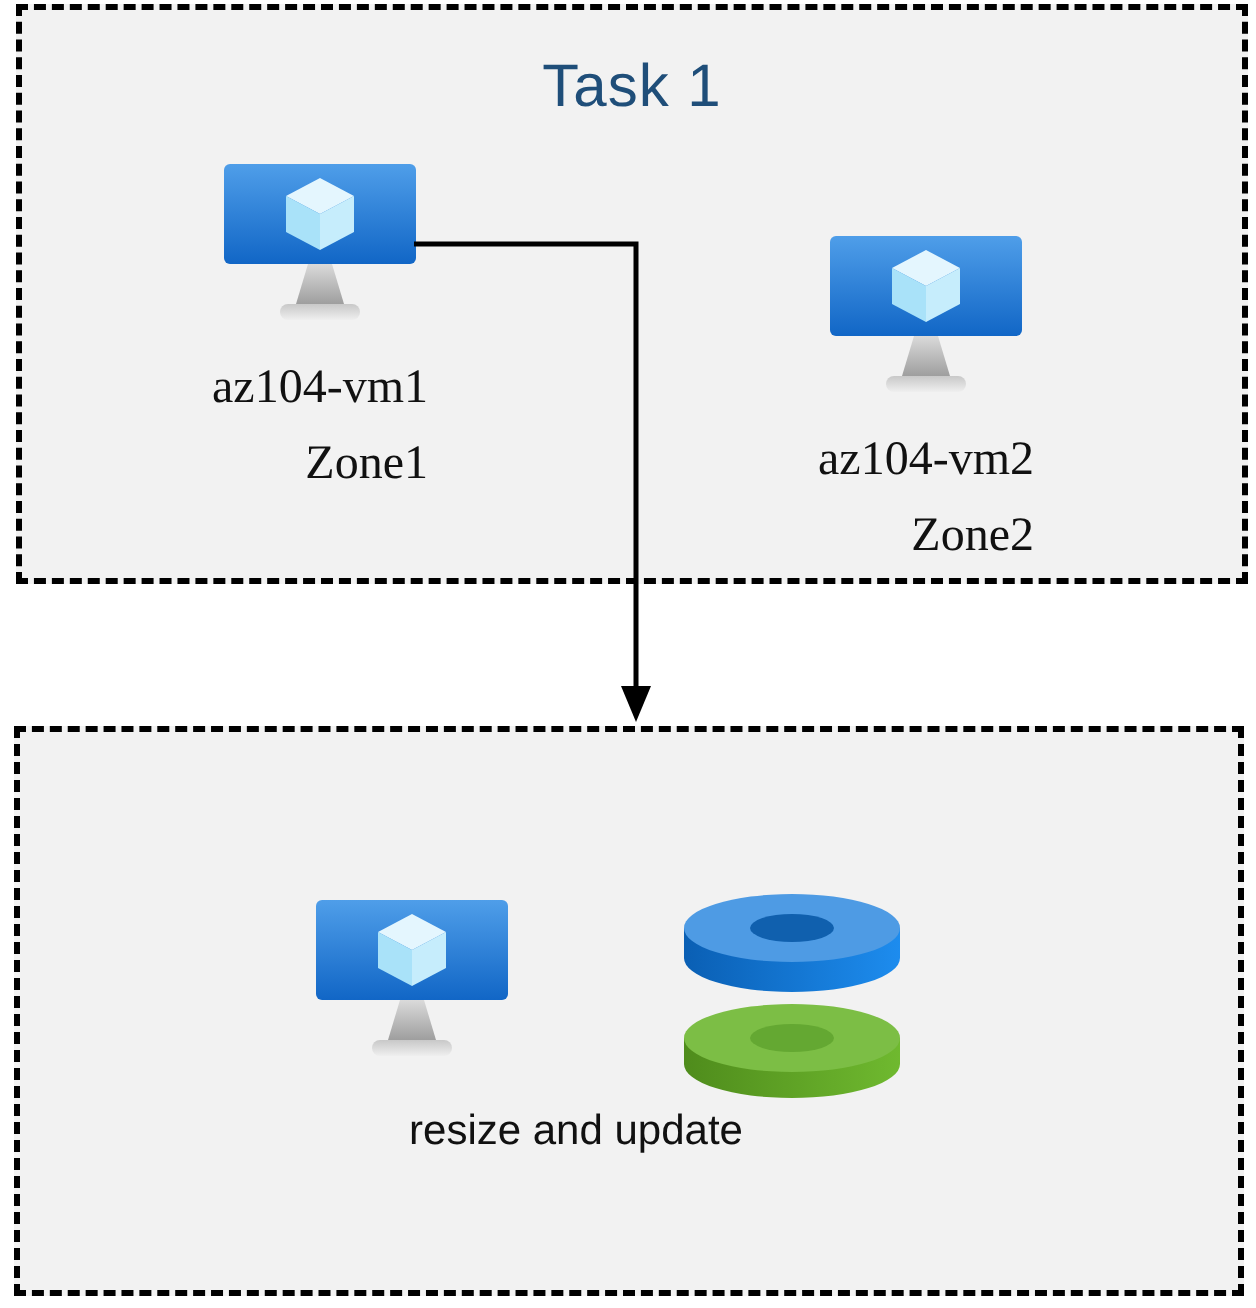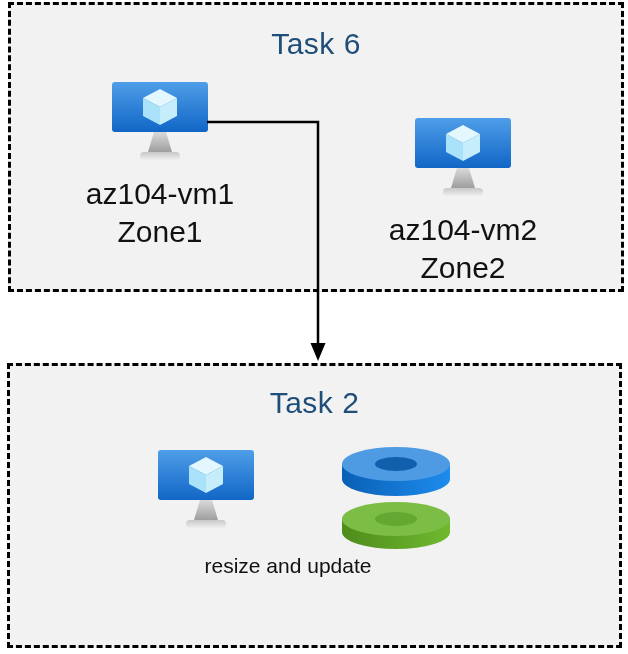--- a/index.html
+++ b/index.html
@@ -24,39 +24,39 @@
   }
   .title1 { left:8px;  top:27px;  width:616px; }
   .title2 { left:7px;  top:386px; width:615px; }
   .vm-group {
     position:absolute; width:196px;
     display:flex; flex-direction:column; align-items:center;
   }
   .vm1 { left:62px;  top:82px; }
   .vm2 { left:365px; top:82px;margin-top:36px; }
   .vm-icon  { width:96px; height:78px; display:block; }
-  .vm-label { margin-top:15px; text-align:center; font-size:30px; line-height:38px; color:#111111; }
+  .vm-label { margin-top:15px; text-align:right; font-size:24px; line-height:38px; color:#111111;font-family:Liberation Serif, serif; }
   .t2-vm    { position:absolute; left:158px; top:450px; }
   .disks-icon { position:absolute; left:340px; top:446px; width:112px; height:104px; }
   .caption {
     position:absolute; left:88px; top:554px; width:400px;
     text-align:center; font-size:21px; color:#111111;
   }
   .arrow-overlay {
     position:absolute; left:0; top:0; width:628px; height:654px;
     pointer-events:none;
   }
 </style>
 </head>
 <body>
 
 <div class="canvas">
 
   <div class="task-box box1"></div>
-  <div class="task-title title1">Task 6</div>
+  <div class="task-title title1">Task 1</div>
 
   <div class="vm-group vm1">
     <svg class="vm-icon" viewBox="0 0 96 78">
       <defs>
         <linearGradient id="scr-a" x1="0" y1="0" x2="0" y2="1">
           <stop offset="0" stop-color="#4F9EE9"></stop>
             <stop offset="1" stop-color="#1166C6"></stop>
         </linearGradient>
         <linearGradient id="std-a" x1="0" y1="0" x2="0" y2="1">
           <stop offset="0" stop-color="#DADADA"></stop>
@@ -108,21 +108,20 @@
       <div>Zone2</div>
     </div>
   </div>
 
   <svg class="arrow-overlay" viewBox="0 0 628 654">
     <path d="M207 122 H318 V345" stroke="#000000" stroke-width="2.5" fill="none"></path>
     <polygon points="310.5,343 325.5,343 318,361" fill="#000000"></polygon>
   </svg>
 
   <div class="task-box box2"></div>
-  <div class="task-title title2">Task 2</div>
 
   <svg class="vm-icon t2-vm" viewBox="0 0 96 78">
     <defs>
       <linearGradient id="scr-c" x1="0" y1="0" x2="0" y2="1">
         <stop offset="0" stop-color="#4F9EE9"></stop>
           <stop offset="1" stop-color="#1166C6"></stop>
       </linearGradient>
       <linearGradient id="std-c" x1="0" y1="0" x2="0" y2="1">
         <stop offset="0" stop-color="#DADADA"></stop>
           <stop offset="1" stop-color="#9E9E9E"></stop>

